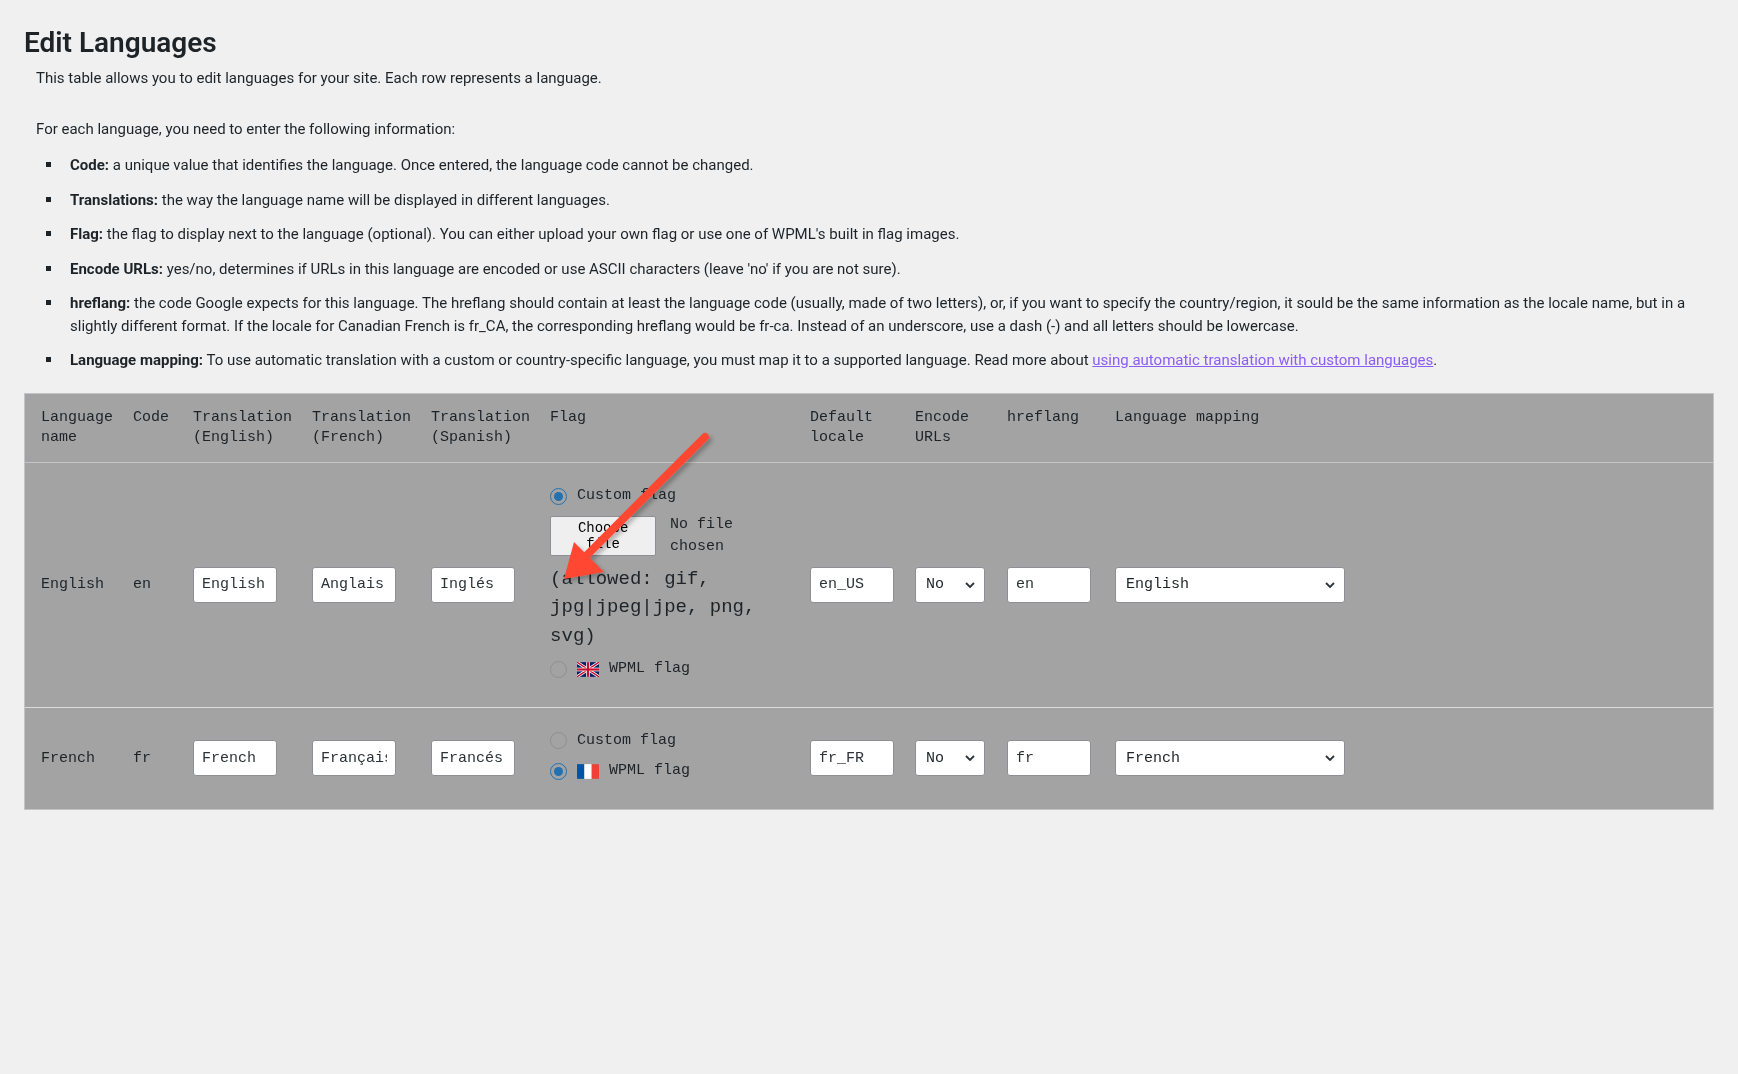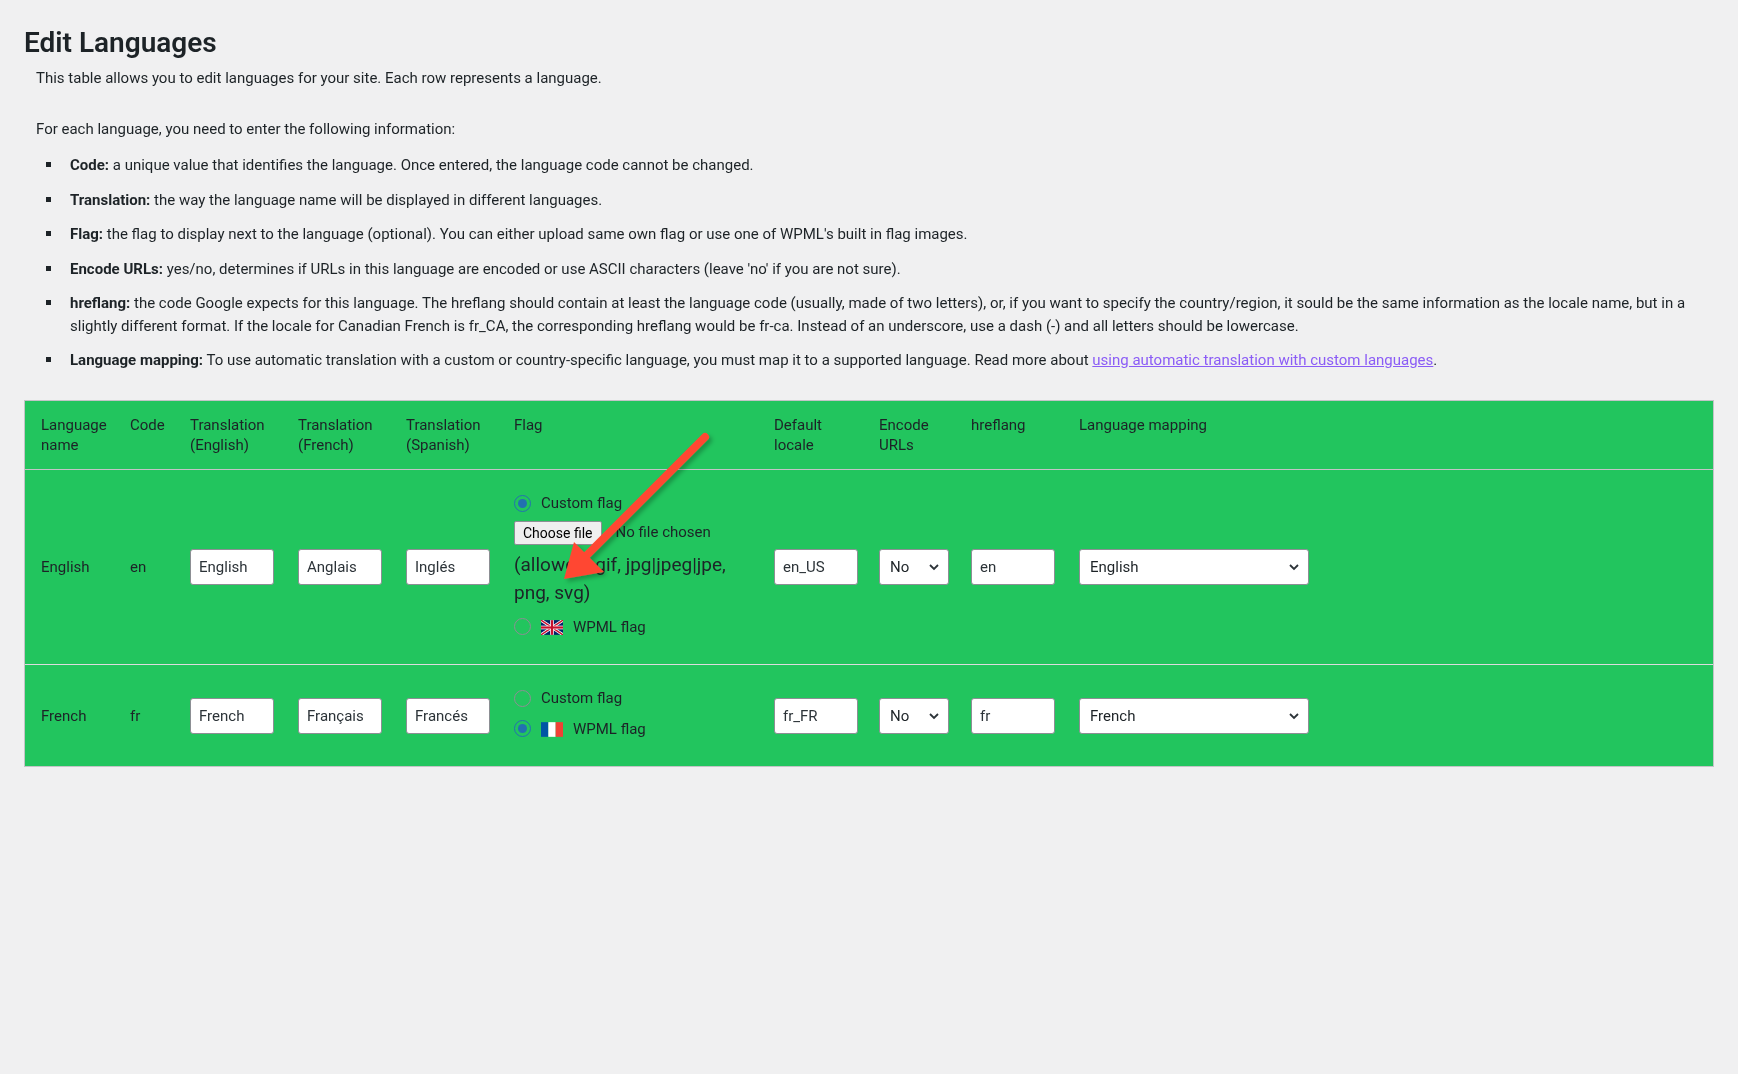--- a/index.html
+++ b/index.html
@@ -36,24 +36,25 @@
     left: -12px;
     top: 8px;
     width: 5px;
     height: 5px;
     background: #1d2327;
   }
   ul.info li b { font-weight: 700; }
   a.link { color: #8b5cf6; text-decoration: underline; margin-top: 32px; }
 
   .table-wrap {
-    background: #22c55e;
+    background: #a3a3a3;
     border: 1px solid #c3c4c7;
-    margin-top: 28px;
+    margin-top: 21px;
     overflow-x: auto;
+    font-family: Liberation Mono, monospace;
   }
   table {
     width: 100%;
     border-collapse: collapse;
     min-width: 1320px;
   }
   thead th {
     text-align: left;
     font-weight: 400;
     color: #1d2327;
@@ -161,22 +162,22 @@
 </head>
 <body>
 
 <h1>Edit Languages</h1>
 <p class="intro">This table allows you to edit languages for your site. Each row represents a language.</p>
 <div class="spacer"></div>
 <p class="intro">For each language, you need to enter the following information:</p>
 
 <ul class="info">
   <li><b>Code:</b><span> a unique value that identifies the language. Once entered, the language code cannot be changed.</span></li>
-  <li><b>Translation:</b><span> the way the language name will be displayed in different languages.</span></li>
-  <li><b>Flag:</b><span> the flag to display next to the language (optional). You can either upload same own flag or use one of WPML's built in flag images.</span></li>
+  <li><b>Translations:</b><span> the way the language name will be displayed in different languages.</span></li>
+  <li><b>Flag:</b><span> the flag to display next to the language (optional). You can either upload your own flag or use one of WPML's built in flag images.</span></li>
   <li><b>Encode URLs:</b><span> yes/no, determines if URLs in this language are encoded or use ASCII characters (leave 'no' if you are not sure).</span></li>
   <li><b>hreflang:</b><span> the code Google expects for this language. The hreflang should contain at least the language code (usually, made of two letters), or, if you want to specify the country/region, it sould be the same information as the locale name, but in a slightly different format. If the locale for Canadian French is fr_CA, the corresponding hreflang would be fr-ca. Instead of an underscore, use a dash (-) and all letters should be lowercase.</span></li>
   <li><b>Language mapping:</b><span> To use automatic translation with a custom or country-specific language, you must map it to a supported language. Read more about </span><a href="#" class="link">using automatic translation with custom languages</a><span>.</span></li>
 </ul>
 
 <div class="table-wrap" style="position:relative;">
   <table>
     <thead>
       <tr>
         <th style="width:95px">Language name</th>

